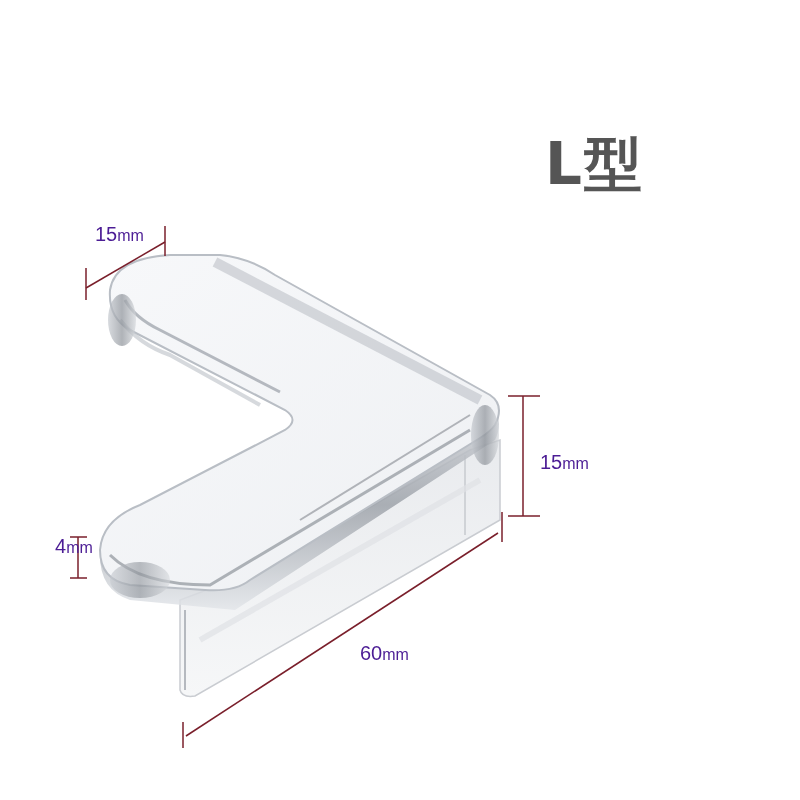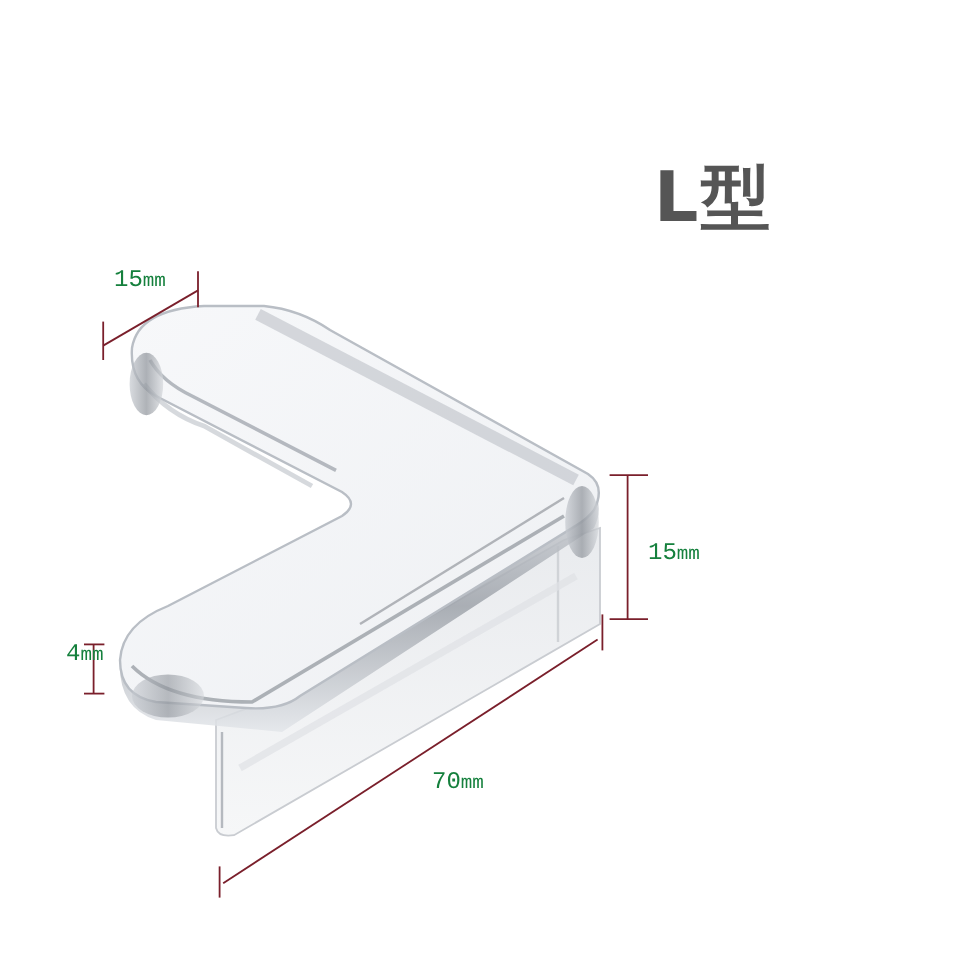--- a/index.html
+++ b/index.html
@@ -1,19 +1,19 @@
 <!DOCTYPE html>
 <html><head>
   <meta charset="utf-8">
   <style>
     html, body { margin: 0; padding: 0; background: #ffffff; }
     body { width: 800px; height: 800px; position: relative; overflow: hidden; font-family: "Liberation Sans", sans-serif; }
     .canvas { position: absolute; left: 0; top: 0; width: 800px; height: 800px; }
     .title { position: absolute; left: 545px; top: 135px; font-family: "DejaVu Sans", sans-serif; font-weight: bold; font-size: 58px; color: #555555; letter-spacing: 2px; line-height: 1; }
-    .dim-label { position: absolute; font-family: Liberation Mono, monospace; font-size: 20px; color: #15803d; line-height: 1; }
+    .dim-label { position: absolute; font-family: Liberation Sans, sans-serif; font-size: 20px; color: #4c1d95; line-height: 1; }
     .dim-label .unit { font-size: 16px; }
     #lbl-top { left: 95px; top: 224px; }
     #lbl-right { left: 540px; top: 452px; }
     #lbl-left { left: 55px; top: 536px; }
     #lbl-bottom { left: 360px; top: 643px; }
     svg { position: absolute; left: 0; top: 0; }
   </style>
 </head>
 <body>
 
@@ -93,16 +93,16 @@
 
   <div class="dim-label" id="lbl-right">
     <span>15</span><span class="unit">mm</span>
   </div>
 
   <div class="dim-label" id="lbl-left">
     <span>4</span><span class="unit">mm</span>
   </div>
 
   <div class="dim-label" id="lbl-bottom">
-    <span>70</span><span class="unit">mm</span>
+    <span>60</span><span class="unit">mm</span>
   </div>
 
 </div>
 
 </body></html>

